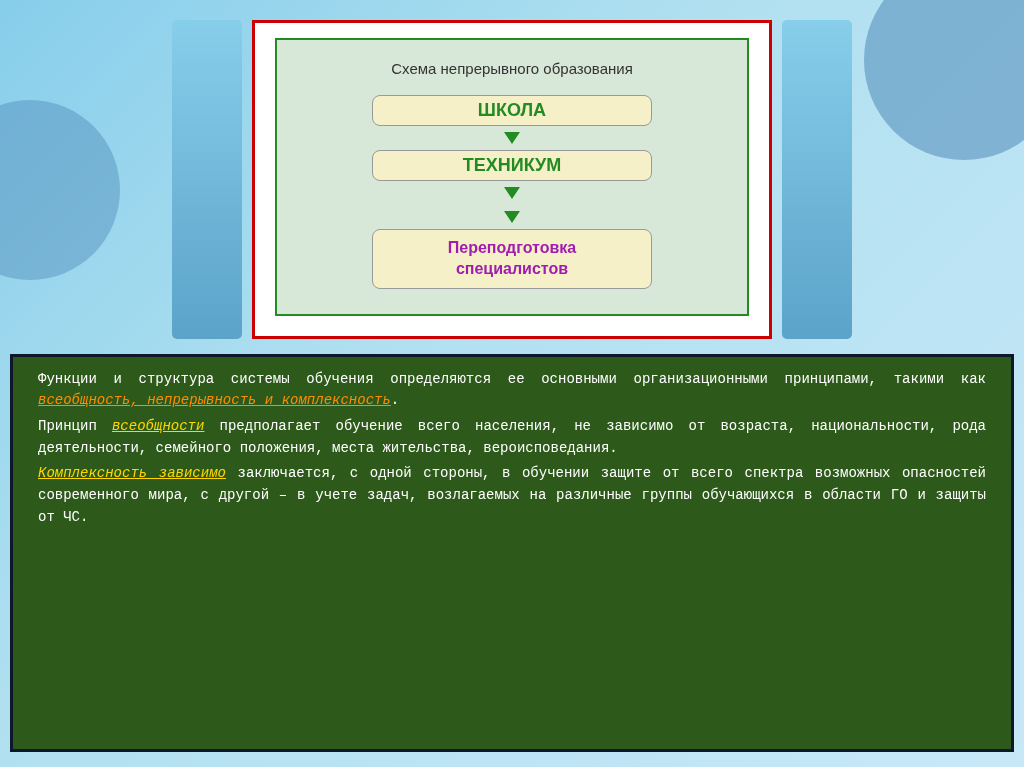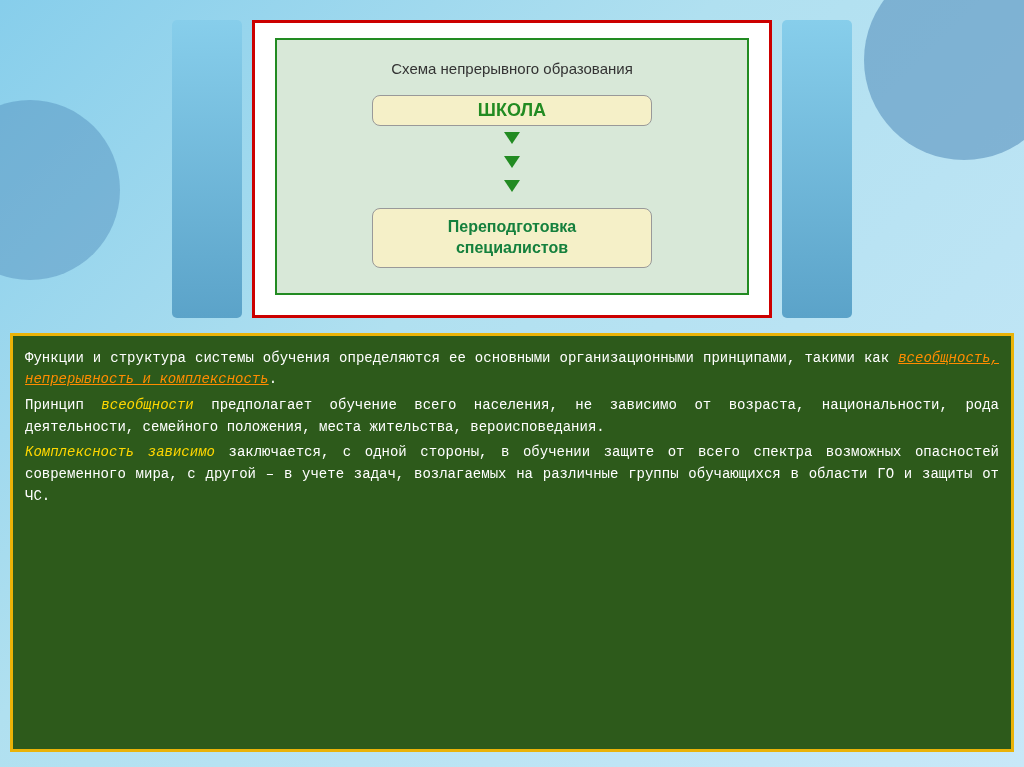--- a/index.html
+++ b/index.html
@@ -111,24 +111,23 @@
 
     .diagram-box-multi {
       background: #f5f0c8;
       border: 1.5px solid #999;
       border-radius: 8px;
       padding: 8px 20px;
       text-align: center;
       font-family: Arial, sans-serif;
       font-weight: bold;
       font-size: 16px;
-      color: #15803d;
+      color: #a21caf;
       width: 280px;
       line-height: 1.3;
-      margin-top: 10px;
     }
 
     
     .side-blue-left {
       position: absolute;
       left: -80px;
       top: 0;
       bottom: 0;
       width: 70px;
       background: linear-gradient(180deg, #87ceeb, #5ba3c9);
@@ -140,23 +139,23 @@
       top: 0;
       bottom: 0;
       width: 70px;
       background: linear-gradient(180deg, #87ceeb, #5ba3c9);
       border-radius: 5px;
     }
 
     
     .bottom-section {
       background: #2d5a1b;
-      border: 3px solid #eab308;
+      border: 3px solid #0f172a;
       margin: 5px 0 5px 0;
-      padding: 12px 12px;
+      padding: 12px 25px;
       flex: 1;
       overflow: hidden;
     }
 
     .bottom-text {
       font-family: 'Courier New', monospace;
       font-size: 14px;
       line-height: 1.55;
       color: white;
       text-align: justify;
@@ -164,20 +163,21 @@
 
     .text-orange-bold {
       color: #ff8c00;
       font-style: italic;
       text-decoration: underline;
     }
 
     .text-yellow-underline {
       color: #ffd700;
       font-style: italic;
+      text-decoration: underline;
       margin-top: 24px;
     }
 
     .text-block {
       margin-bottom: 4px;
     }
   </style>
 </head>
 <body>
 
@@ -190,20 +190,23 @@
     <div class="diagram-wrapper">
       <div class="side-blue-left"></div>
       <div class="diagram-frame">
         <div class="diagram-inner">
           <div class="diagram-title">Схема непрерывного образования</div>
 
           <div class="diagram-box">
             ШКОЛА
           </div>
           <div class="diagram-arrow"></div>
+          <div class="diagram-box">
+            ТЕХНИКУМ
+          </div>
           <div class="diagram-arrow"></div>
           <div class="diagram-arrow"></div>
           <div class="diagram-box-multi">
             Переподготовка<br>специалистов
           </div>
         </div>
       </div>
       <div class="side-blue-right"></div>
     </div>
   </div>

